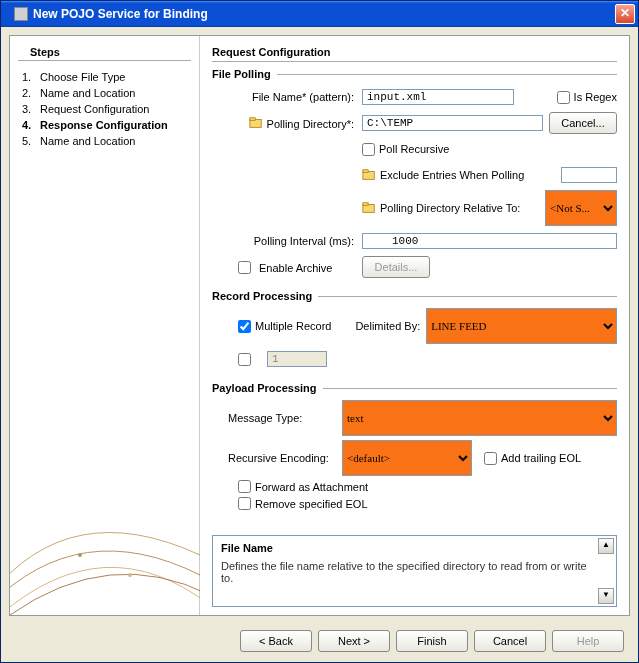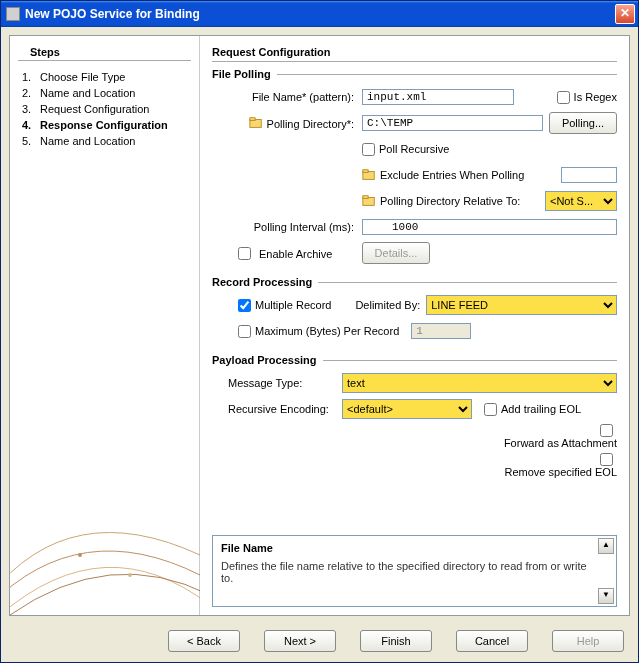--- a/index.html
+++ b/index.html
@@ -1,18 +1,18 @@
 <!DOCTYPE html>
 <html><head>
 <meta charset="utf-8">
 <style>
 * { box-sizing: border-box; margin: 0; padding: 0; }
 body { font-family: Tahoma, Arial, sans-serif; font-size: 11px; background: #ece9d8; width: 639px; height: 663px; overflow: hidden; }
 .window { width: 639px; height: 663px; border: 1px solid #0a246a; background: #ece9d8; display: flex; flex-direction: column; }
-.titlebar { height: 26px; background: linear-gradient(to bottom, #3a95ff 0%, #0a4fd4 8%, #0a4fd4 92%, #0040a0 100%); display: flex; align-items: center; padding: 0 3px 0 5px; color: #fff; }
+.titlebar { height: 26px; background: linear-gradient(to bottom, #3a95ff 0%, #0a4fd4 8%, #0a4fd4 92%, #0040a0 100%); display: flex; align-items: center; padding: 0 3px 0 13px; color: #fff; }
 .titlebar .icon { width: 14px; height: 14px; background: #d0d0d0; border: 1px solid #888; margin-right: 5px; }
 .titlebar .title { flex: 1; font-weight: bold; font-size: 12px; }
 .titlebar .close { width: 20px; height: 20px; background: linear-gradient(to bottom, #f9a490, #d9472b); border: 1px solid #fff; border-radius: 2px; color: #fff; font-weight: bold; text-align: center; line-height: 17px; cursor: pointer; font-size: 12px; }
 .content { flex: 1; display: flex; margin: 8px; border: 1px solid #919b9c; background: #fff; overflow: hidden; }
 .left-panel { width: 190px; background: #fff; border-right: 1px solid #ccc; display: flex; flex-direction: column; position: relative; }
 .left-panel .steps-title { font-weight: bold; padding: 10px 0 2px 12px; border-bottom: 1px solid #aaa; margin: 0 8px 8px 8px; }
 .left-panel ol { list-style: none; padding: 0 12px; }
 .left-panel li { padding: 2px 0; }
 .left-panel li.current { font-weight: bold; }
 .left-panel li .num { display: inline-block; width: 18px; }
@@ -21,32 +21,32 @@
 .right-panel { flex: 1; padding: 10px 12px 8px 12px; display: flex; flex-direction: column; overflow: hidden; }
 .right-panel .section-title { font-weight: bold; border-bottom: 1px solid #aaa; margin-bottom: 6px; padding-bottom: 3px; }
 .group { margin-bottom: 8px; }
 .group-title { font-weight: bold; display: flex; align-items: center; margin-bottom: 6px; }
 .group-title .line { flex: 1; height: 1px; background: #aaa; margin-left: 6px; }
 .row { display: flex; align-items: center; margin-bottom: 4px; min-height: 22px; }
 .row label { white-space: nowrap; }
 .lbl-col { width: 150px; text-align: right; padding-right: 8px; display: flex; justify-content: flex-end; align-items: flex-end; gap: 4px; }
 input[type=text] { border: 1px solid #7f9db9; height: 16px; padding: 1px 4px; font-family: Liberation Mono, monospace; font-size: 11px; }
 input[type=text]:disabled { background: #ece9d8; color: #888; }
-select { border: 1px solid #7f9db9; height: 20px; font-family: Liberation Sans, sans-serif; font-size: 11px; background: #fde047; }
+select { border: 1px solid #7f9db9; height: 36px; font-family: Liberation Serif, serif; font-size: 11px; background: #f97316; }
 input[type=checkbox] { width: 13px; height: 13px; margin-right: 4px; vertical-align: middle; }
 .btn { background: linear-gradient(to bottom, #fff, #e8e8e0); border: 1px solid #888; border-radius: 3px; padding: 2px 10px; font-family: inherit; font-size: 11px; cursor: pointer; height: 22px; min-width: 68px; }
 .btn:disabled { color: #999; }
 .mini-icon { width: 14px; height: 14px; display: inline-block; }
-.checkrow { display: flex; align-items: flex-end; margin-left: 26px; margin-bottom: 4px; flex-direction: column; }
+.checkrow { display: flex; align-items: center; margin-left: 26px; margin-bottom: 4px; }
 .desc-box { border: 1px solid #7f9db9; background: #fff; margin-top: auto; height: 72px; position: relative; padding: 6px 22px 6px 8px; }
 .desc-box .desc-title { font-weight: bold; margin-bottom: 6px; }
 .desc-box .desc-text { color: #333; }
 .desc-box .scroll { position: absolute; right: 2px; top: 2px; bottom: 2px; width: 16px; display: flex; flex-direction: column; justify-content: space-between; }
 .desc-box .sb-btn { width: 16px; height: 16px; background: linear-gradient(#fdfdfd,#d8d8d2); border: 1px solid #9c9c94; font-size: 8px; text-align: center; line-height: 12px; cursor: pointer; }
-.footer { padding: 6px 14px 10px 0; display: flex; justify-content: flex-end; gap: 24px; }
+.footer { padding: 6px 14px 10px 0; display: flex; justify-content: flex-end; gap: 6px; }
 .footer .btn { min-width: 72px; }
 </style>
 </head>
 <body>
 
 <div class="window">
   <div class="titlebar">
     <span class="icon"></span>
     <span class="title">New POJO Service for Binding</span>
     <span class="close">✕</span>
@@ -96,21 +96,21 @@
         <div class="row">
           <div class="lbl-col">
             <svg class="mini-icon" viewBox="0 0 16 16">
                 <rect x="1" y="4" width="13" height="9" fill="#f7d774" stroke="#b8860b"></rect>
                 <rect x="1" y="2" width="6" height="3" fill="#f7d774" stroke="#b8860b"></rect>
               </svg>
             <label>Polling Directory*:</label>
           </div>
           <input type="text" style="flex: 1 1 0%;" value="C:\TEMP">
           <span style="width:6px"></span>
-          <button class="btn">Polling...</button>
+          <button class="btn">Cancel...</button>
         </div>
 
         <div class="row">
             <div class="lbl-col"></div>
           <input type="checkbox" style="">
             <label>Poll Recursive</label>
         </div>
 
         <div class="row">
             <div class="lbl-col"></div>
@@ -158,21 +158,20 @@
         <div class="row" style="margin-left:26px">
           <input type="checkbox" checked="" style="">
             <label>Multiple Record</label>
           <span style="width:24px"></span>
           <label>Delimited By:</label>
           <span style="width:6px"></span>
           <select style="flex:1"><option>LINE FEED</option></select>
         </div>
         <div class="row" style="margin-left:26px">
           <input type="checkbox" style="">
-            <label>Maximum (Bytes) Per Record</label>
           <span style="width:12px"></span>
           <input type="text" disabled="" style="width: 60px;" value="1">
         </div>
       </div>
 
       <div class="group">
         <div class="group-title">
             <span>Payload Processing</span>
             <span class="line"></span>
           </div>

